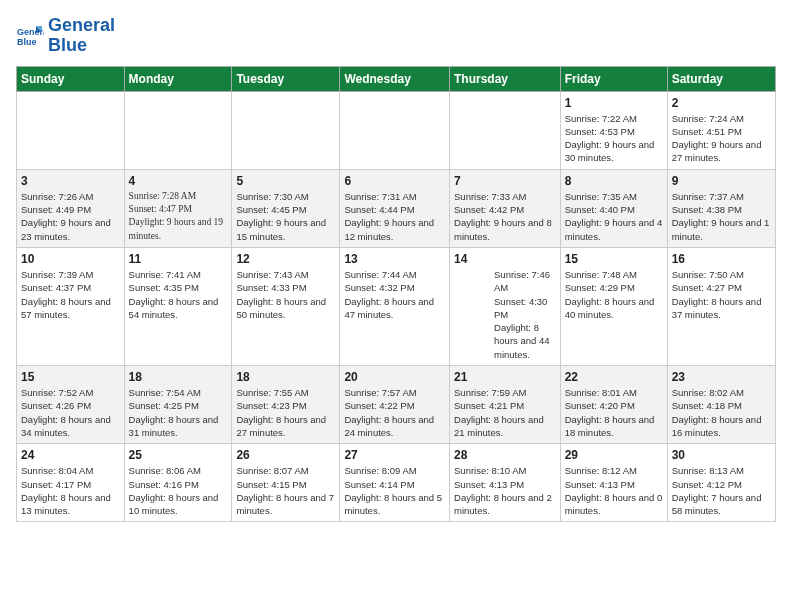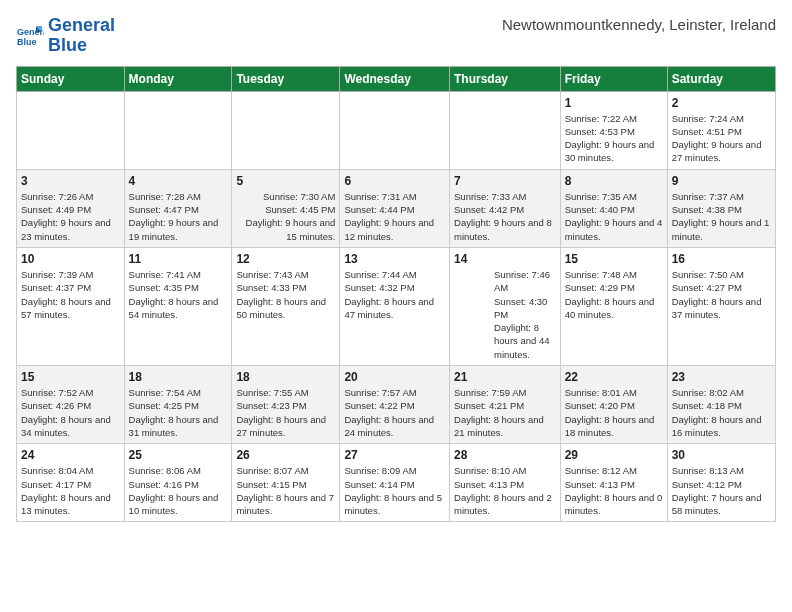--- a/index.html
+++ b/index.html
@@ -104,21 +104,20 @@
       <text x="1" y="23" font-size="9" font-weight="bold" fill="#1a5fa8" font-family="Arial">Blue</text>
       <polygon points="20,4 26,10 20,10" fill="#1a5fa8"></polygon>
       <polygon points="20,4 26,4 26,10" fill="#5ba3d9"></polygon>
     </svg>
     <div>
       <div class="logo-text">General</div>
       <div class="logo-text">Blue</div>
     </div>
   </div>
   <div class="title-section">
-    <div class="location-title">Newtownmountkennedy, Leinster, Ireland</div>
   </div>
 </div>
 
 <table class="calendar">
   <thead>
     <tr>
       <th>Sunday</th>
       <th>Monday</th>
       <th>Tuesday</th>
       <th>Wednesday</th>
@@ -149,27 +148,27 @@
       </tr>
       <tr class="row-shaded">
         <td>
           <span class="day-number">3</span>
           <div class="day-info" style="white-space: pre-line;">Sunrise: 7:26 AM
 Sunset: 4:49 PM
 Daylight: 9 hours and 23 minutes.</div>
         </td>
         <td>
           <span class="day-number">4</span>
-          <div class="day-info" style="white-space: pre-line;">Sunrise: 7:28 AM
+          <div class="day-info" style="white-space: pre-line; font-family: Liberation Serif, serif;">Sunrise: 7:28 AM
 Sunset: 4:47 PM
 Daylight: 9 hours and 19 minutes.</div>
         </td>
         <td>
           <span class="day-number">5</span>
-          <div class="day-info" style="white-space: pre-line; text-align: right;">Sunrise: 7:30 AM
+          <div class="day-info" style="white-space: pre-line;">Sunrise: 7:30 AM
 Sunset: 4:45 PM
 Daylight: 9 hours and 15 minutes.</div>
         </td>
         <td>
           <span class="day-number">6</span>
           <div class="day-info" style="white-space: pre-line;">Sunrise: 7:31 AM
 Sunset: 4:44 PM
 Daylight: 9 hours and 12 minutes.</div>
         </td>
         <td>

